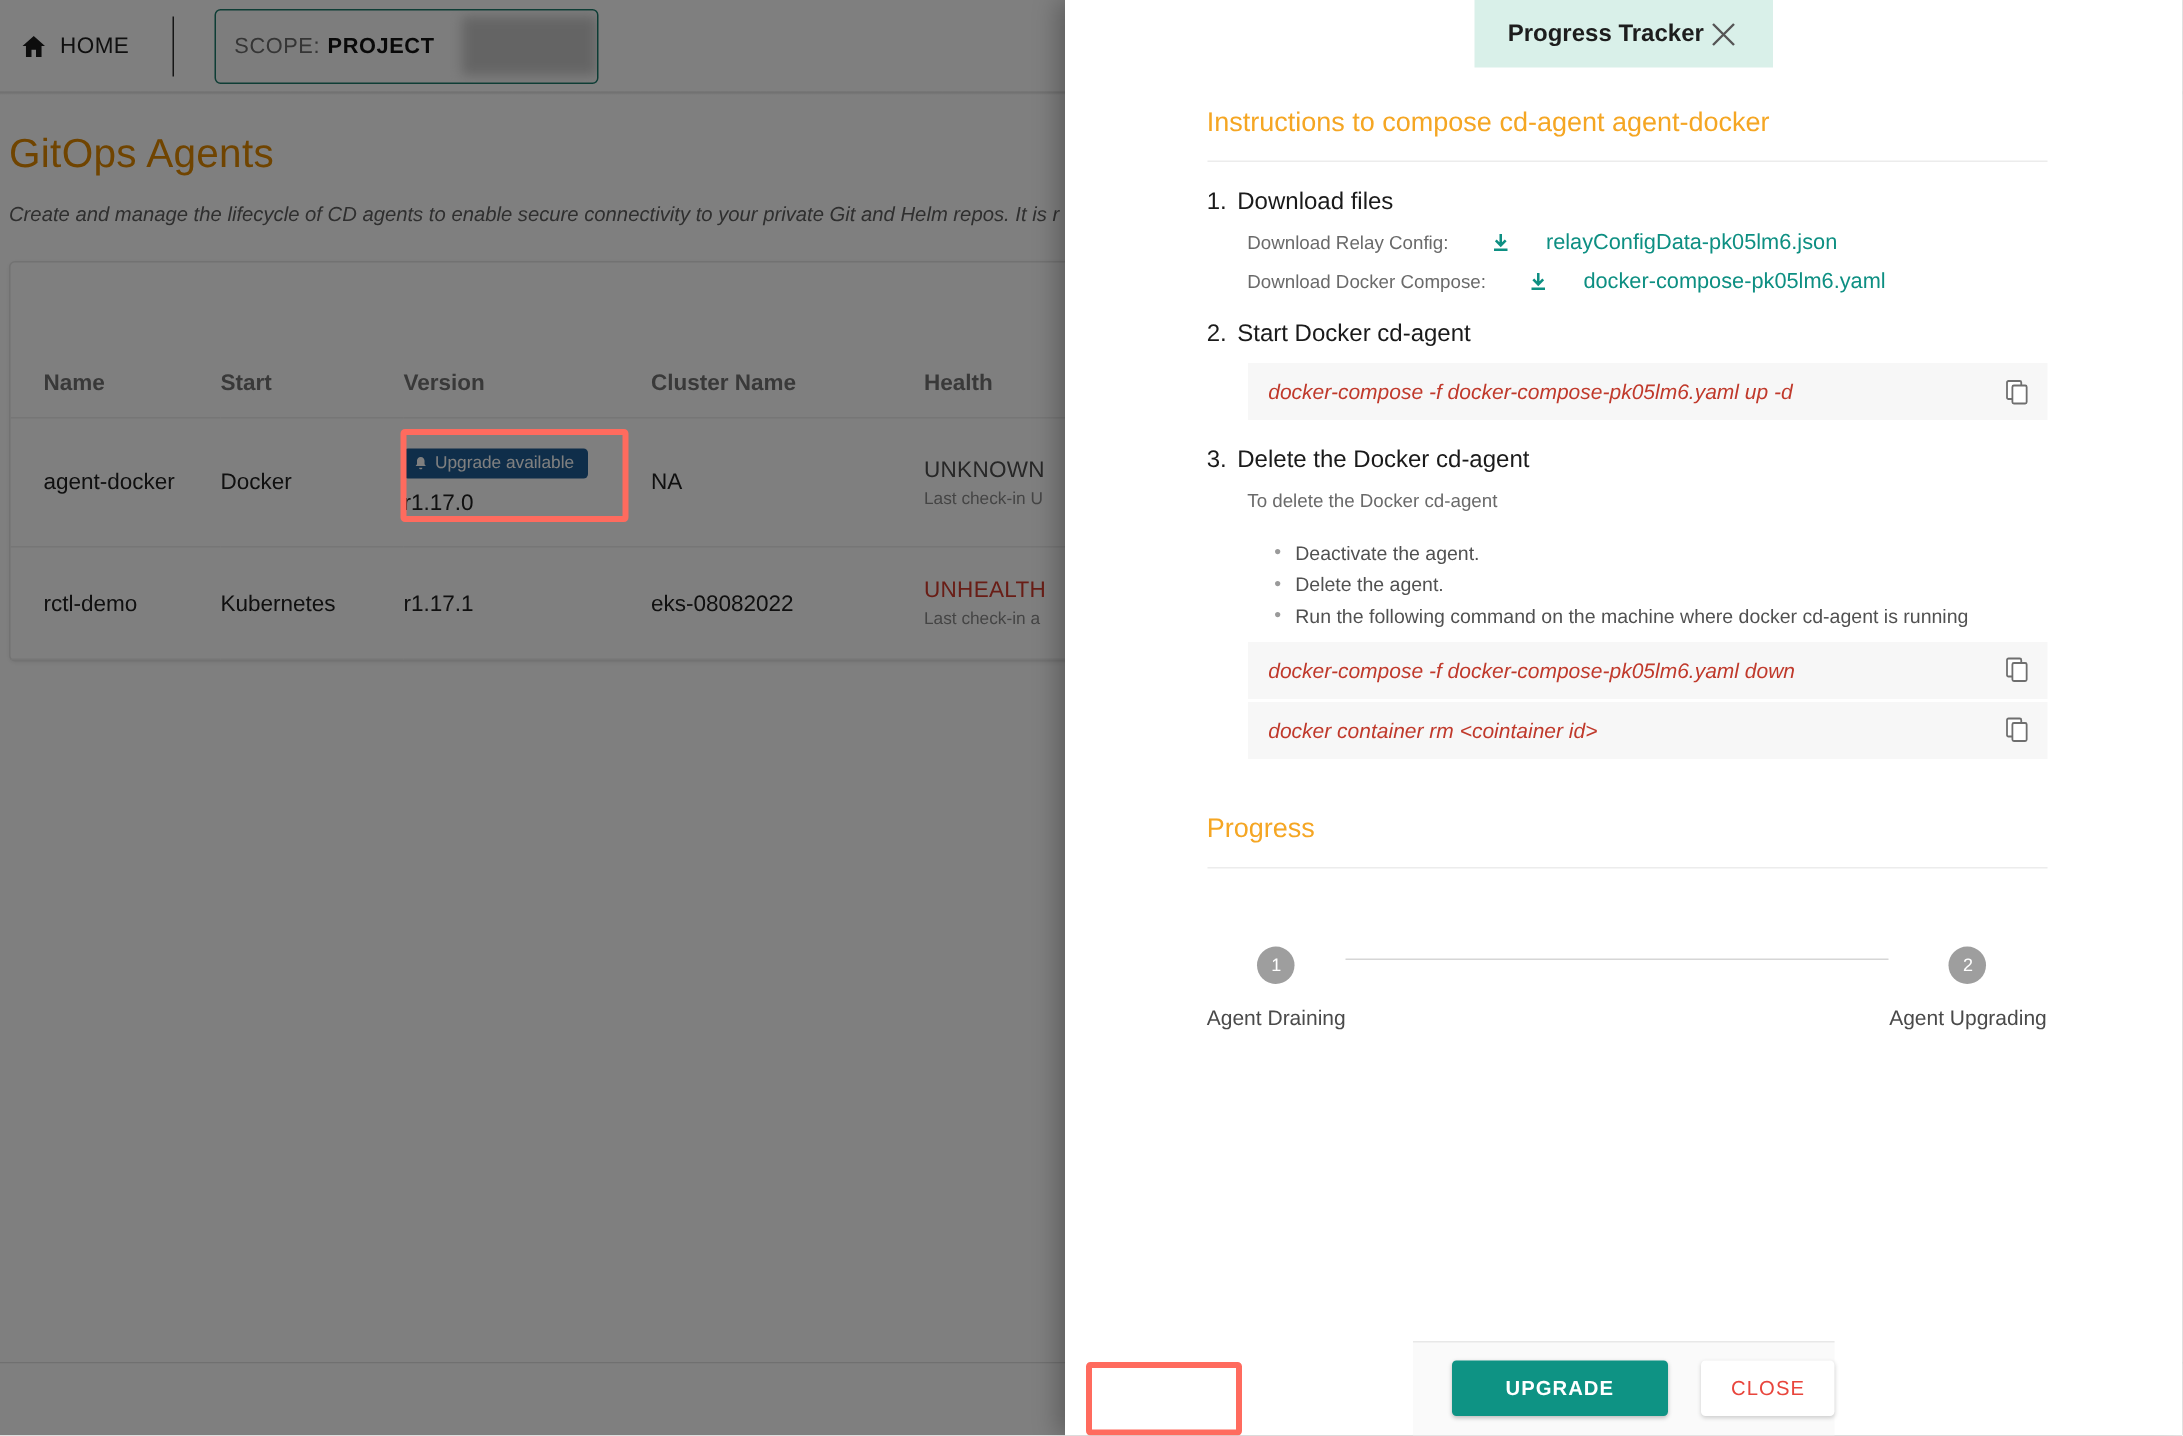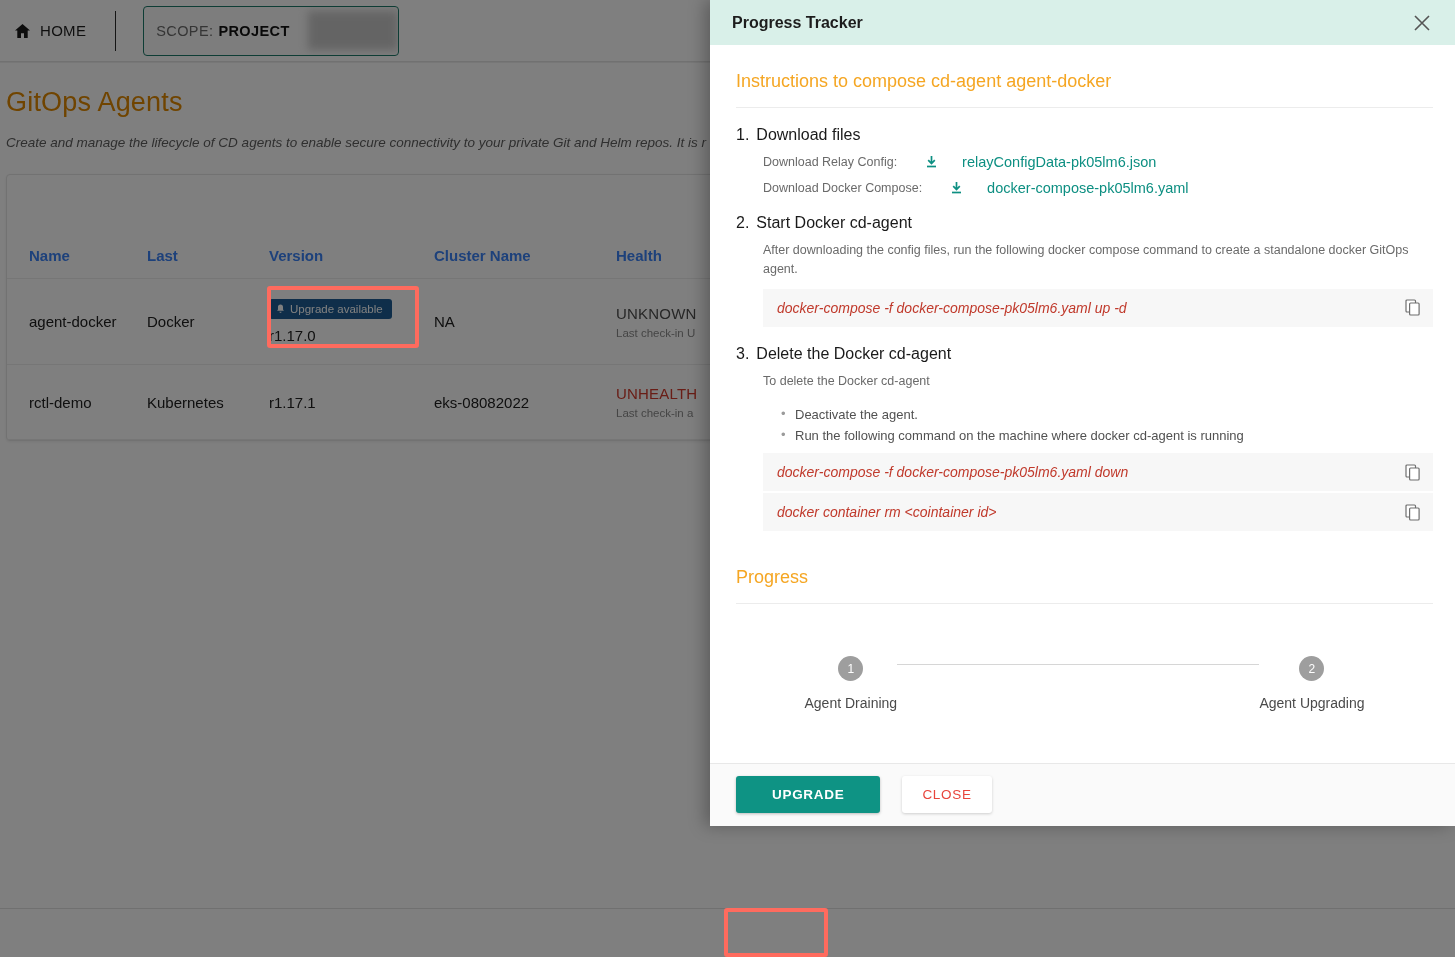--- a/index.html
+++ b/index.html
@@ -72,21 +72,21 @@
     margin: 24px 0 0 6px;
     width: 1420px;
     background: #ffffff;
     border: 1px solid #e4e4e4;
     border-radius: 4px;
     box-shadow: 0 1px 3px rgba(0,0,0,.07);
   }
   .card-blank { height: 58px; }
   .agents-table { width: 100%; border-collapse: collapse; table-layout: fixed; }
   .agents-table th {
-    text-align: left; font-size: 15px; color: #3b82f6; font-weight: bold;
+    text-align: left; font-size: 15px; color: #737373; font-weight: bold;
     padding: 14px 0 14px 0; border-bottom: 1px solid #ececec;
   }
   .agents-table td {
     font-size: 15px; color: #202020;
     padding: 20px 0; border-bottom: 1px solid #ececec;
     vertical-align: middle;
   }
   .col-name { width: 140px; padding-left: 22px !important; }
   .col-type { width: 122px; }
   .col-version { width: 165px; }
@@ -134,25 +134,25 @@
   
   .scrim {
     position: absolute; left: 0; top: 0; width: 1455px; height: 957px;
     background: rgba(0,0,0,.50);
     z-index: 40;
   }
 
   
   .panel {
     position: absolute; right: 0; top: 0;
-    width: 745px; height: 826px;
+    width: 745px; height: 957px;
     background: #ffffff;
     z-index: 50;
     box-shadow: -5px 0 16px rgba(0,0,0,.28);
-    display: flex; flex-direction: column;
+    display: flex; flex-direction: column; align-items: center;
   }
   .panel-header {
     height: 45px; flex: 0 0 45px;
     background: #d9f0e9;
     display: flex; align-items: center; justify-content: space-between;
     padding: 0 20px 0 22px;
   }
   .panel-title { font-size: 16px; font-weight: bold; color: #1d1d1d; }
   .close-btn {
     width: 26px; height: 26px;
@@ -309,21 +309,21 @@
     <div class="page-body">
       <h1 class="page-title">GitOps Agents</h1>
       <div class="page-desc">Create and manage the lifecycle of CD agents to enable secure connectivity to your private Git and Helm repos. It is r</div>
 
       <div class="table-card">
         <div class="card-blank"></div>
         <table class="agents-table">
           <thead>
             <tr>
               <th class="col-name">Name</th>
-              <th class="col-type">Last</th>
+              <th class="col-type">Start</th>
               <th class="col-version">Version</th>
               <th class="col-cluster">Cluster Name</th>
               <th class="col-health">Health</th>
               <th class="col-rest"></th>
             </tr>
           </thead>
           <tbody>
             <tr>
               <td class="col-name">agent-docker</td>
               <td class="col-type">Docker</td>
@@ -409,38 +409,38 @@
             <path d="M2 11.5 L11 11.5" stroke="#0d8f82" stroke-width="1.7"></path>
           </svg>
         </span>
         <span class="dl-link">docker-compose-pk05lm6.yaml</span>
       </div>
 
       <div class="step">
         <span class="step-num">2.</span>
         <span class="step-title">Start Docker cd-agent</span>
       </div>
-      <div class="body-text">After downloading the config files, run the following docker compose command to create a standalone docker GitOps agent.</div>
       <div class="code-row">
         <span class="code-text">docker-compose -f docker-compose-pk05lm6.yaml up -d</span>
         <span class="copy-btn">
           <svg width="16" height="17" viewBox="0 0 16 17">
             <rect x="1" y="1" width="9.5" height="12" rx="1" stroke="#6f6f6f" stroke-width="1.2" fill="#ffffff"></rect>
             <rect x="4.6" y="4" width="9.5" height="12" rx="1" stroke="#6f6f6f" stroke-width="1.2" fill="#ffffff"></rect>
           </svg>
         </span>
       </div>
 
       <div class="step">
         <span class="step-num">3.</span>
         <span class="step-title">Delete the Docker cd-agent</span>
       </div>
       <div class="body-text">To delete the Docker cd-agent</div>
       <ul class="bullets">
         <li>Deactivate the agent.</li>
+        <li>Delete the agent.</li>
         <li>Run the following command on the machine where docker cd-agent is running</li>
       </ul>
       <div class="code-row">
         <span class="code-text">docker-compose -f docker-compose-pk05lm6.yaml down</span>
         <span class="copy-btn">
           <svg width="16" height="17" viewBox="0 0 16 17">
             <rect x="1" y="1" width="9.5" height="12" rx="1" stroke="#6f6f6f" stroke-width="1.2" fill="#ffffff"></rect>
             <rect x="4.6" y="4" width="9.5" height="12" rx="1" stroke="#6f6f6f" stroke-width="1.2" fill="#ffffff"></rect>
           </svg>
         </span>

